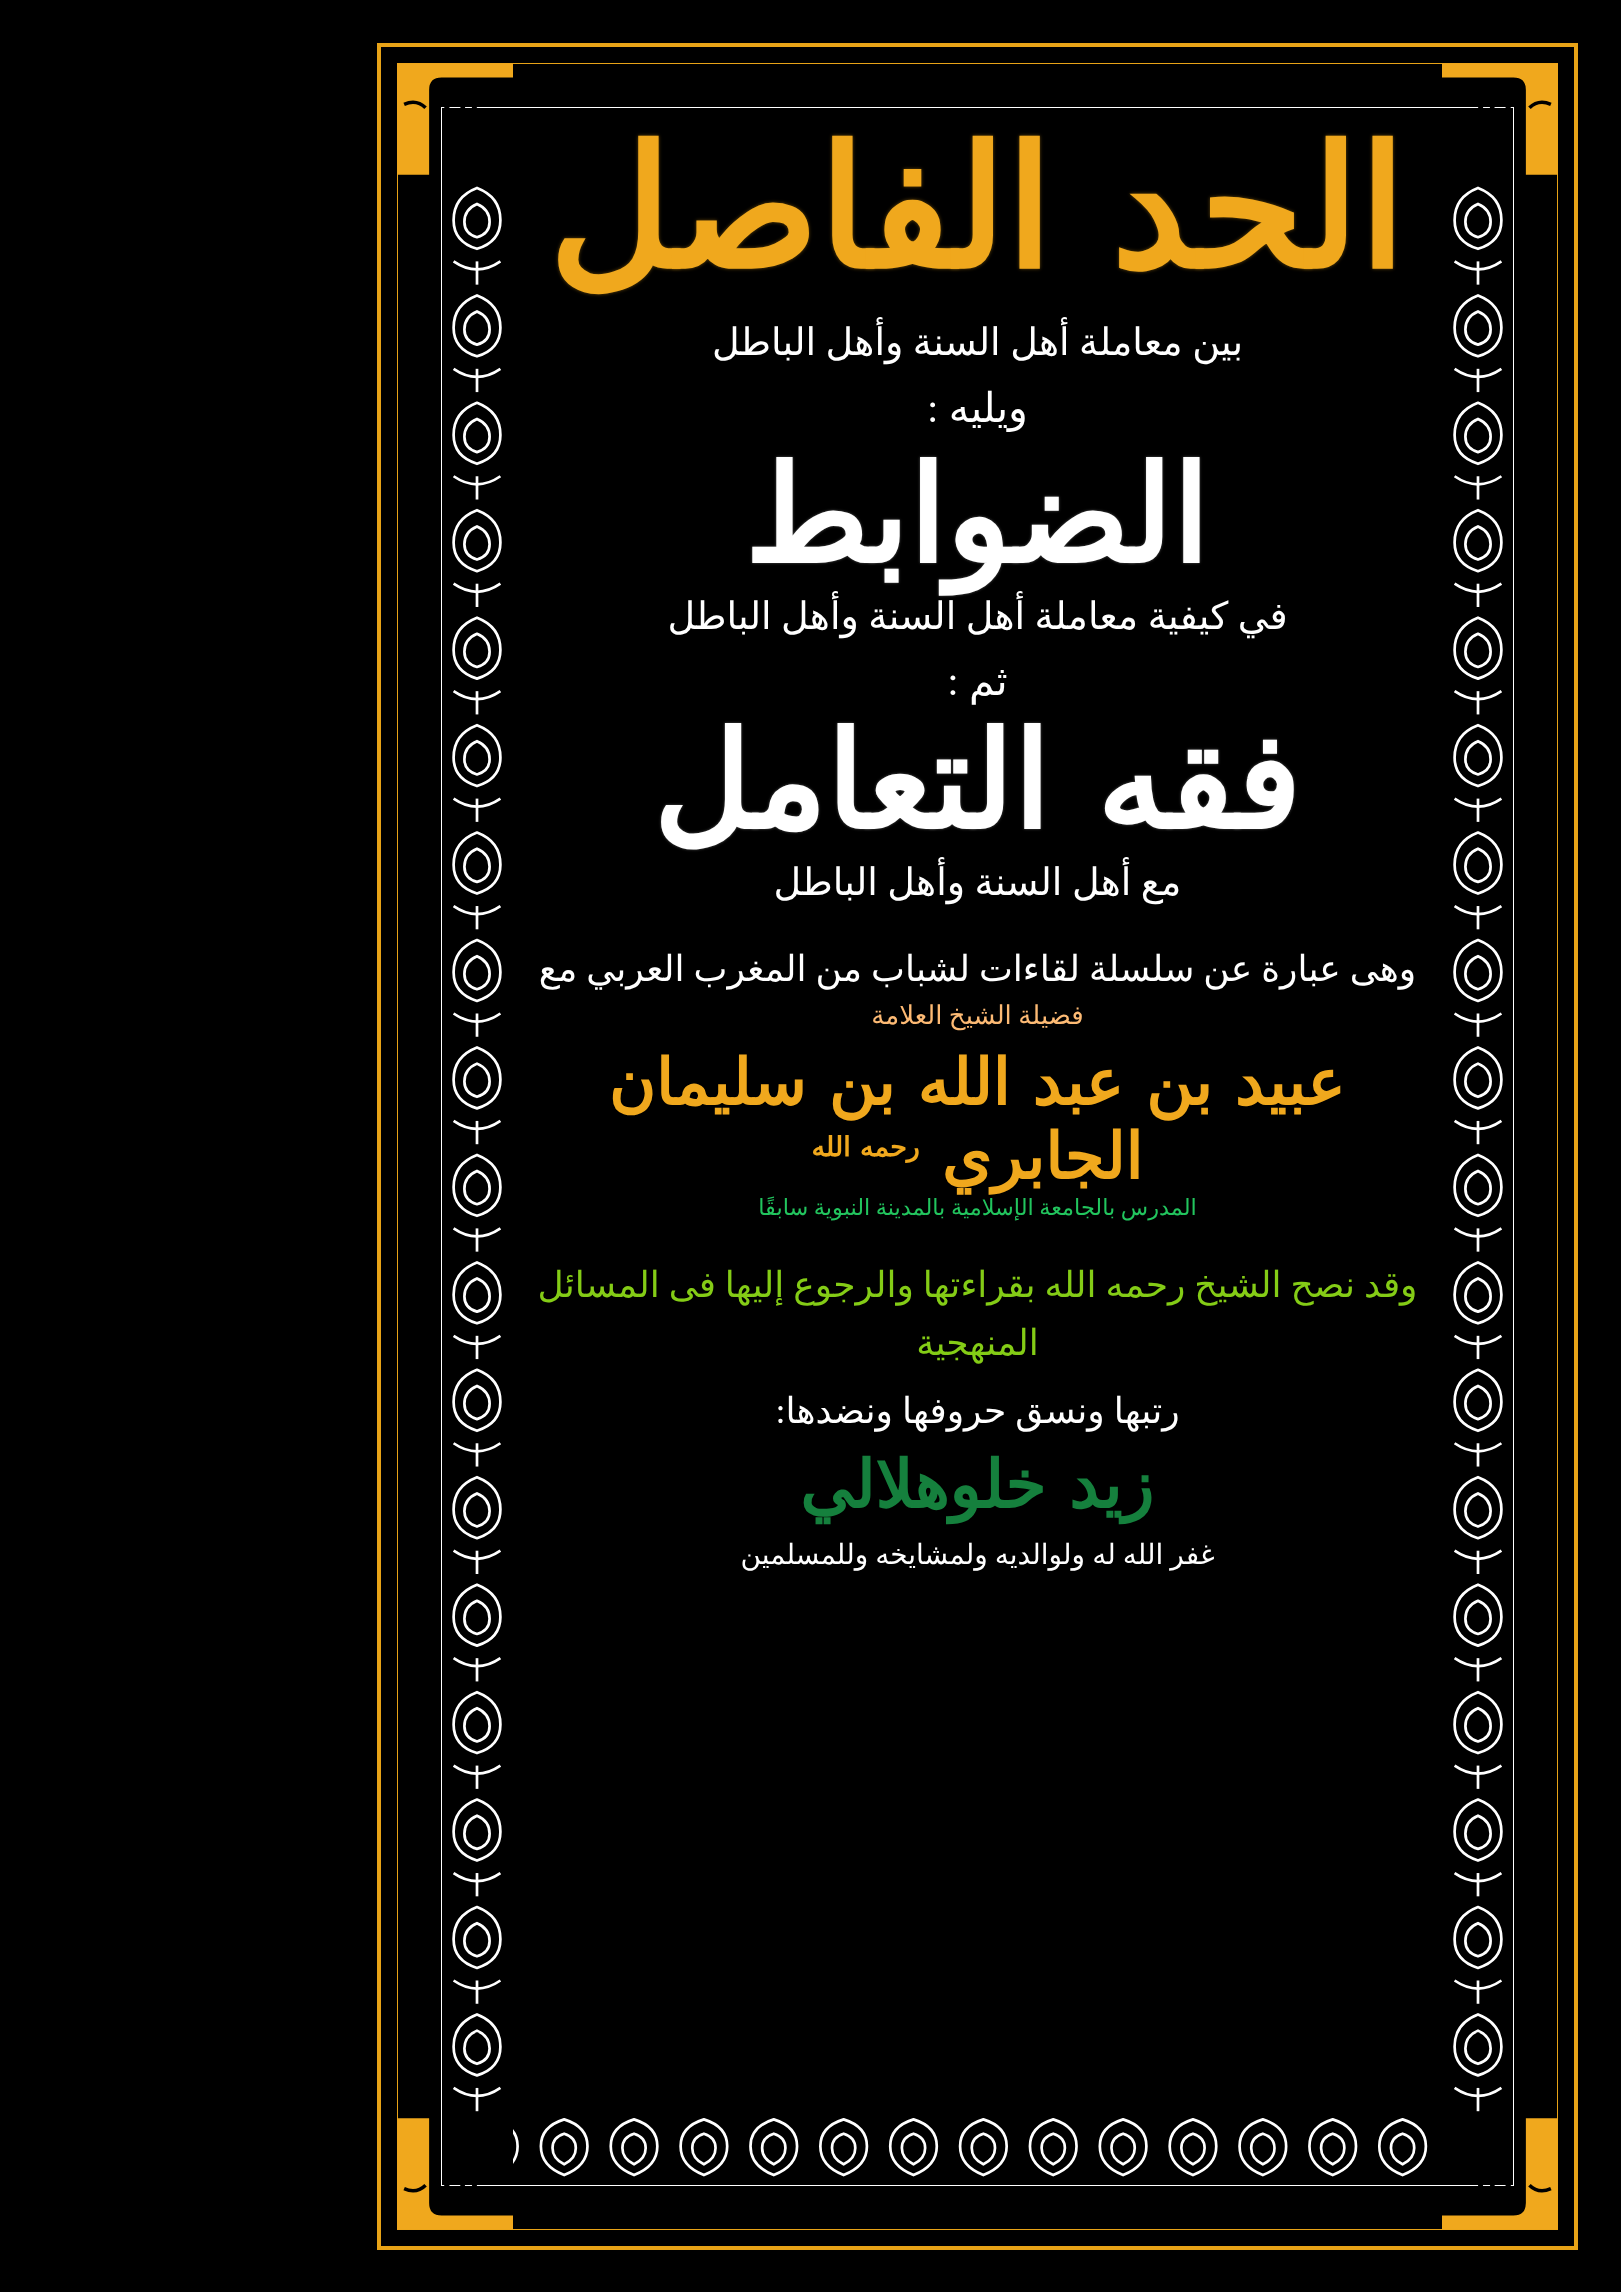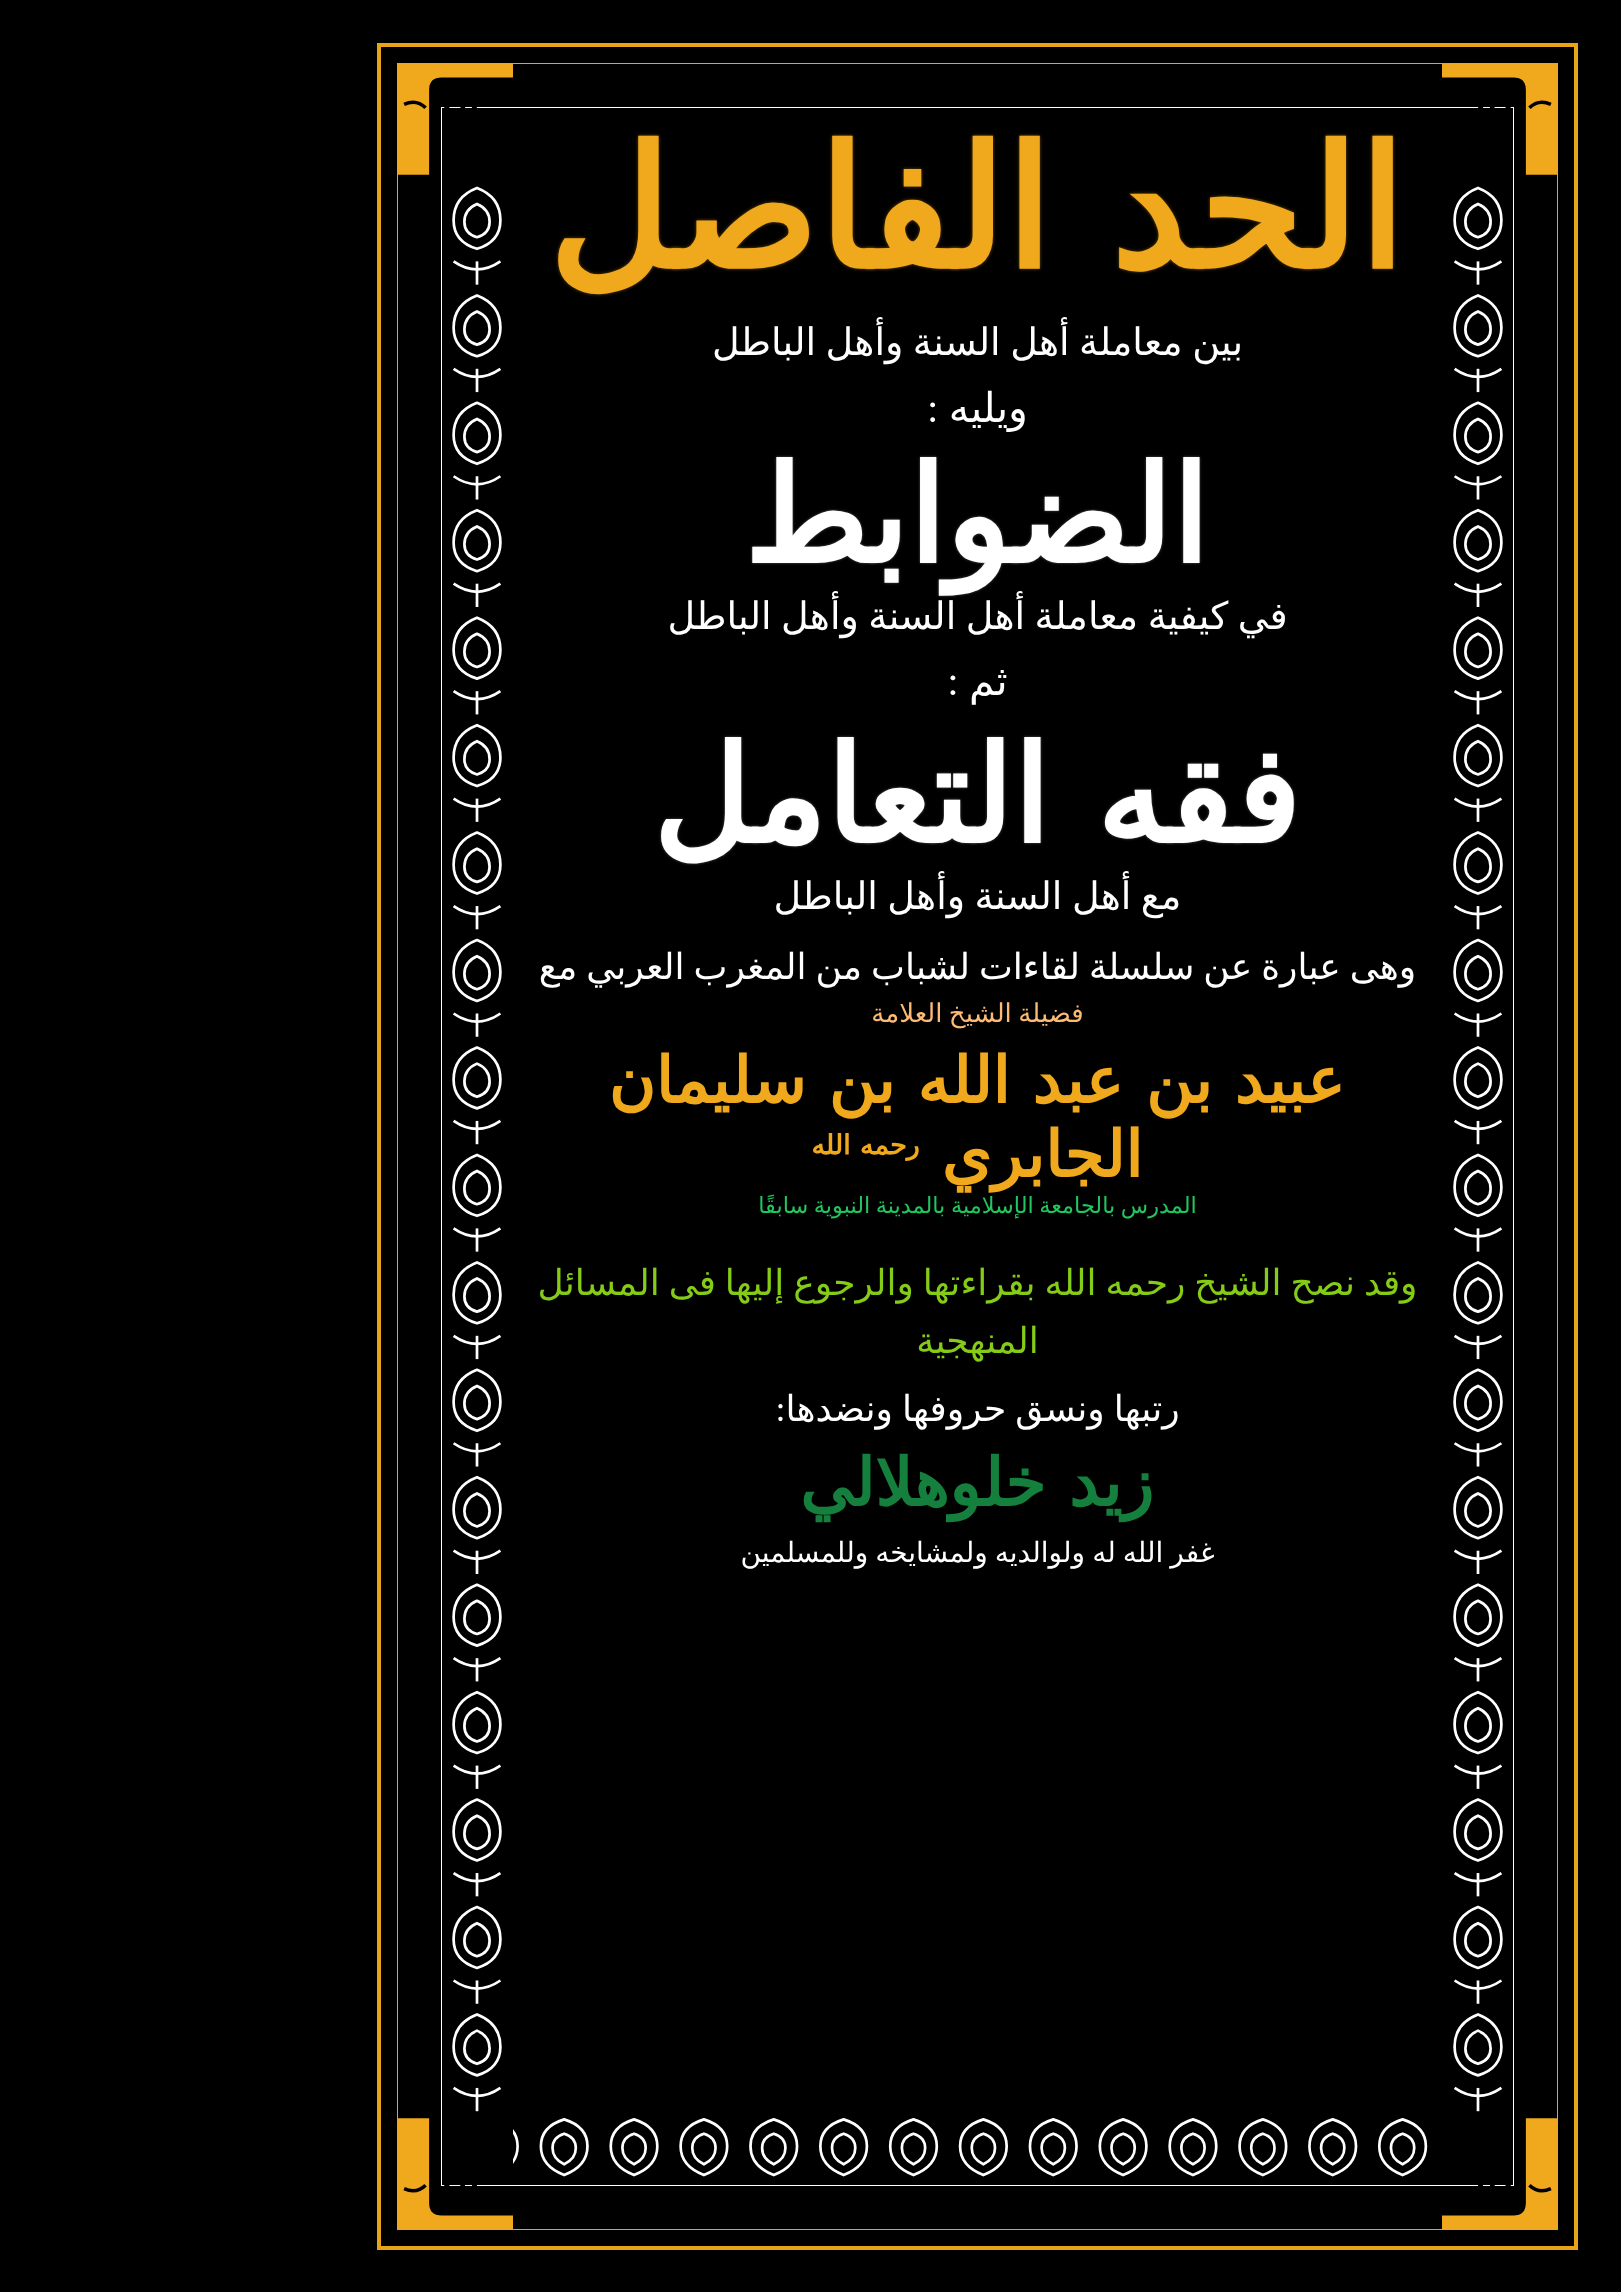--- a/index.html
+++ b/index.html
@@ -141,37 +141,37 @@
   }
 
   .connector-2 {
     margin-top: 19.7px;
     font-size: 41px;
     color: #ffffff;
     letter-spacing: 1.8px;
   }
 
   .title-third {
-    margin-top: 16px;
+    margin-top: 2px;
     font-size: 134px;
     line-height: 1.1;
     color: #ffffff;
     font-weight: bold;
     font-family: "DejaVu Serif", "Liberation Serif", serif;
     text-shadow: 0 0 2.7px rgba(255,255,255,0.35);
   }
 
   .subtitle-3 {
     margin-top: 5.4px;
     font-size: 38px;
     color: #ffffff;
   }
 
   .series-note {
-    margin-top: 22px;
+    margin-top: 38px;
     font-size: 36px;
     color: #ffffff;
     line-height: 1.5;
   }
 
   .author-honorific {
     margin-top: 4px;
     font-size: 26px;
     color: #fdba74;
     letter-spacing: 0.9px;

